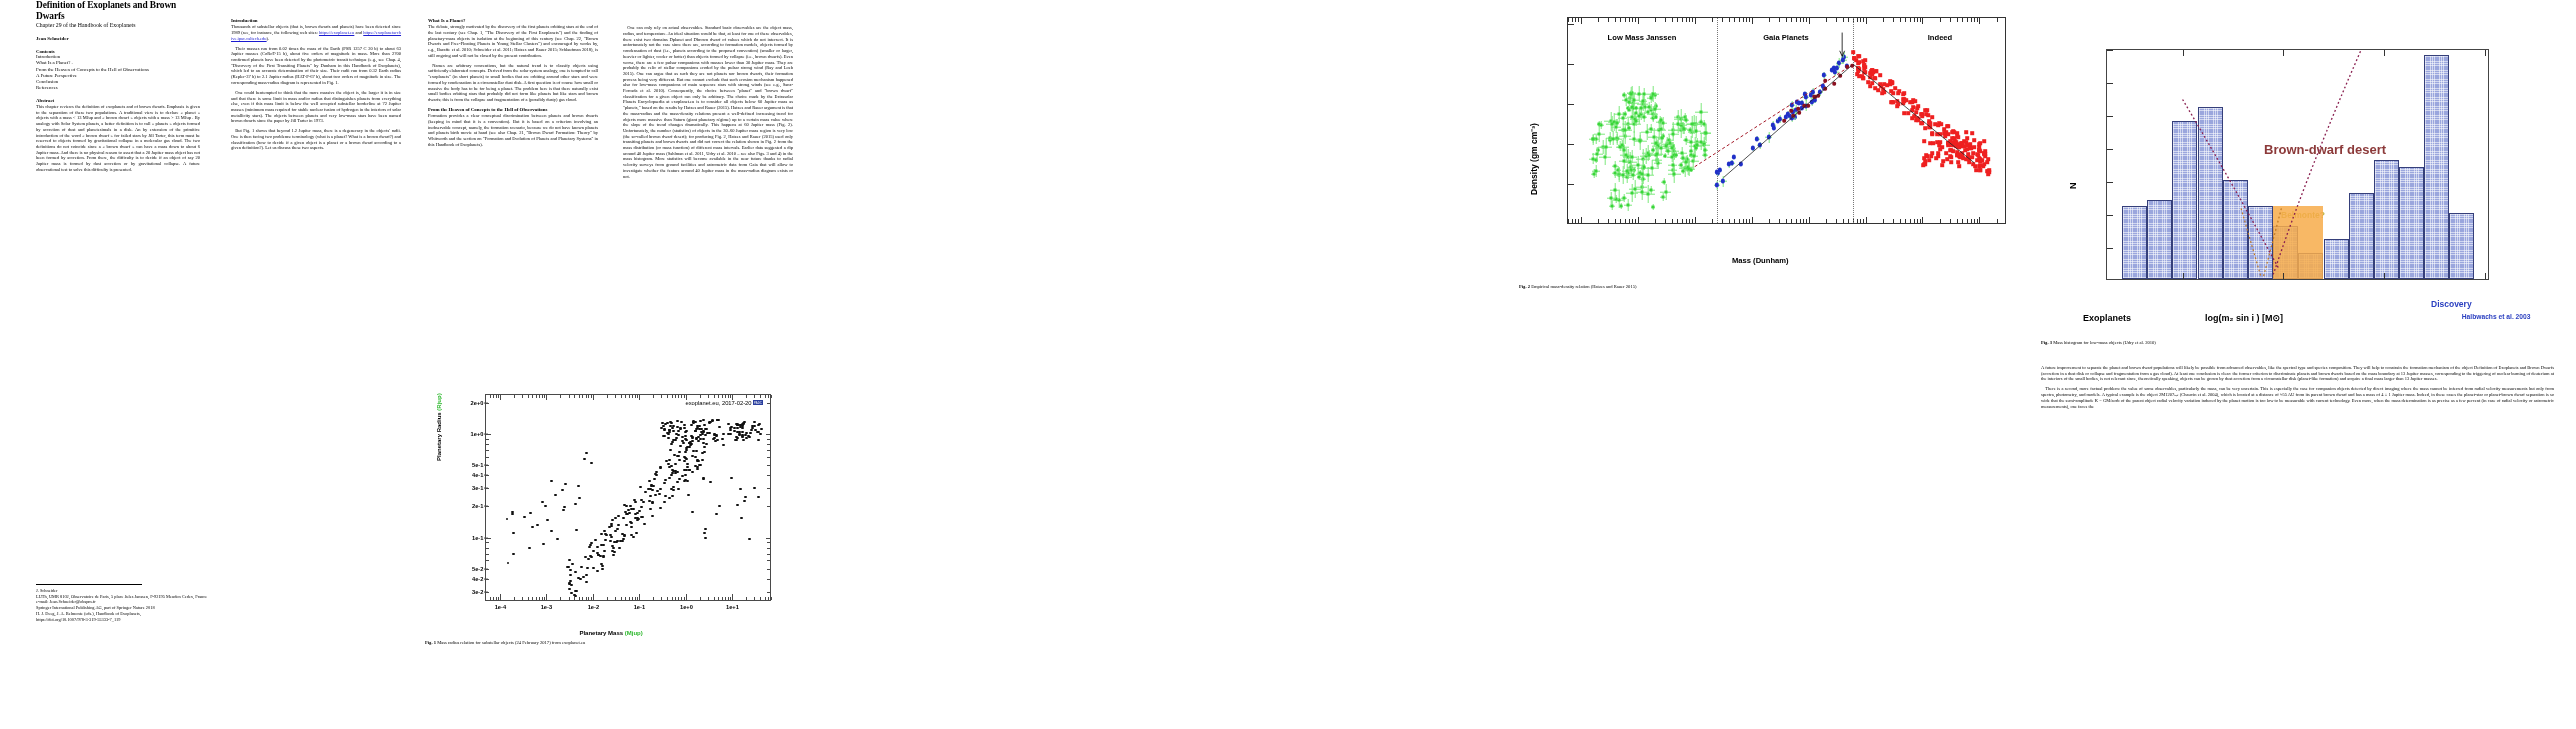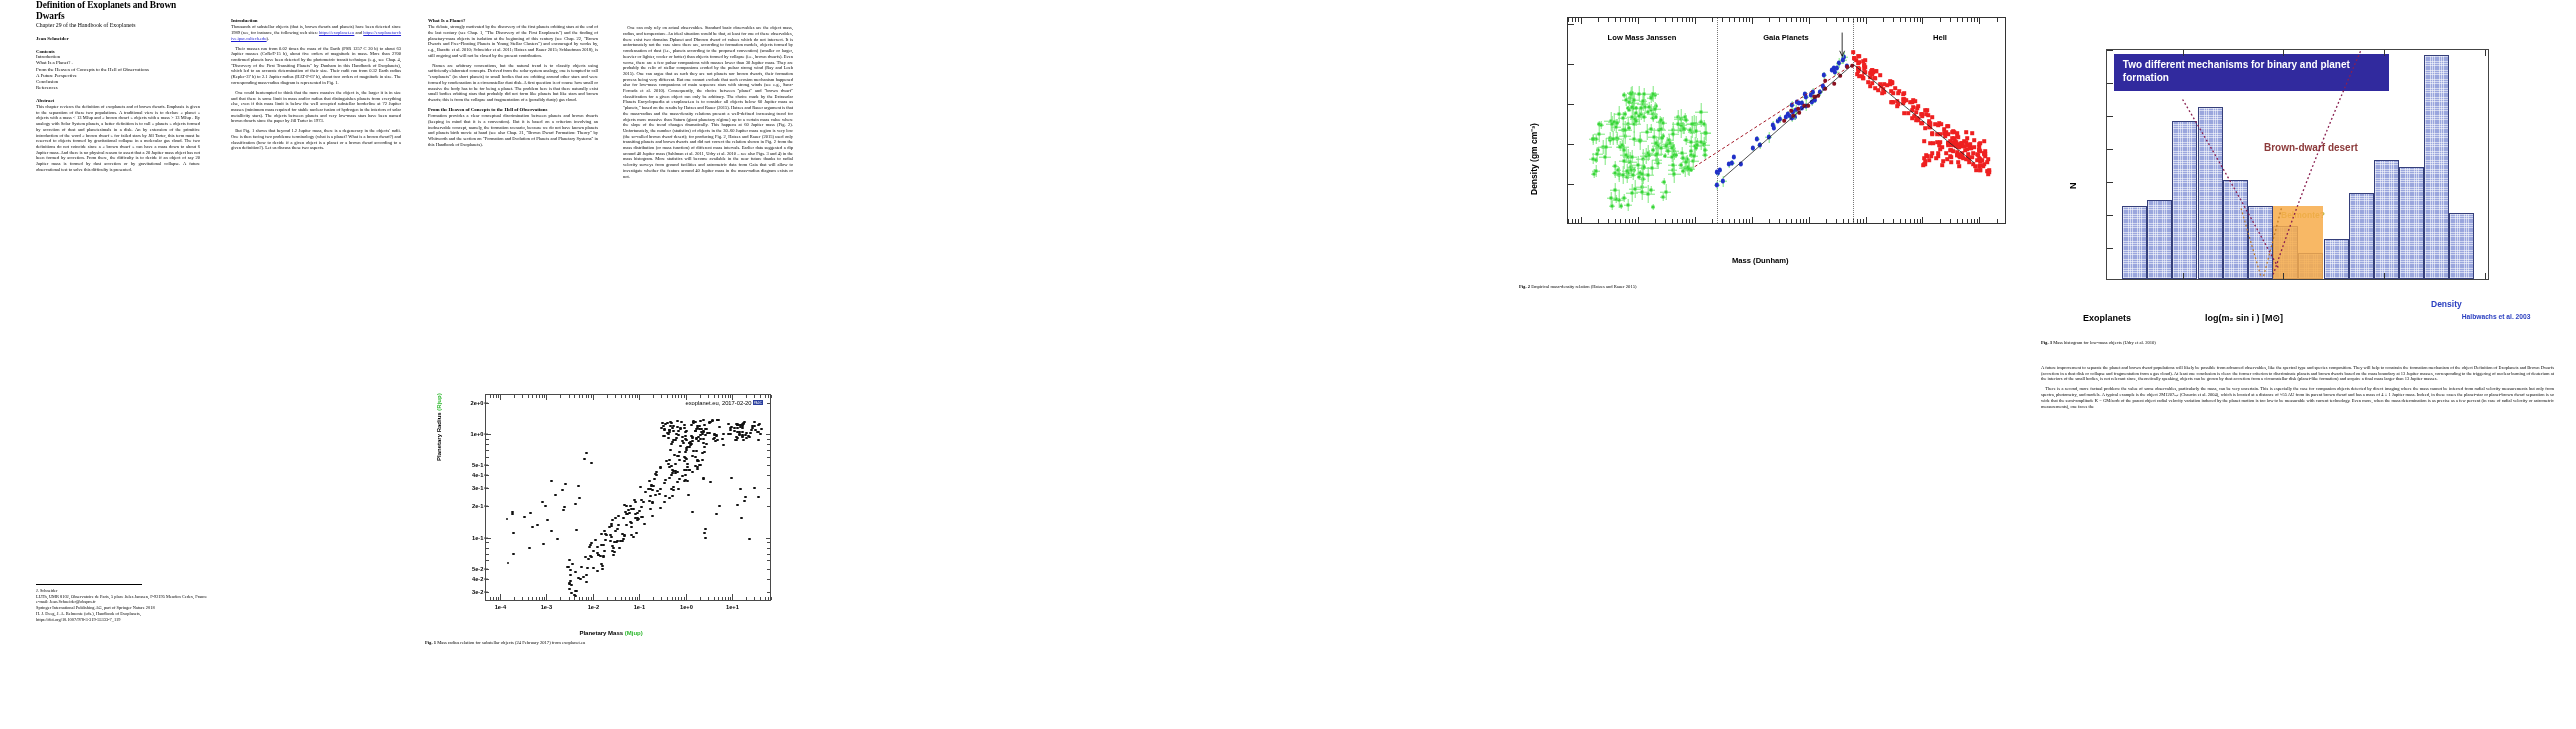--- a/index.html
+++ b/index.html
@@ -164,21 +164,21 @@
   }
   .f3-banner {
     position:absolute; left:7.3px; top:3.6px; width:275px;
     background:#312a9e; color:#fff;
     font-family:"Liberation Sans", sans-serif;
     font-size:10px; font-weight:bold; line-height:1.28;
     padding:5.5px 7.3px 6px 8.5px;
   }
   .f3-note-bd {
     position:absolute;
-    font-family:"Liberation Sans", sans-serif; font-size:10px; font-weight:bold;
+    font-family:"Liberation Sans", sans-serif; font-size:13px; font-weight:bold;
     color:#8c3a3a; white-space:nowrap;
   }
   .f3-note-pl {
     position:absolute;
     font-family:"Liberation Sans", sans-serif; font-size:8.5px; font-weight:bold;
     color:#bdb13a; white-space:nowrap;
   }
   .f3-binaries {
     position:absolute;
     font-family:"Liberation Sans", sans-serif; font-size:8.5px; font-weight:bold;
@@ -1008,21 +1008,21 @@
           <div style="position: absolute; width: 0.6px; background: rgb(51, 51, 51); left: 409px; height: 3.6px; bottom: 0px;"></div>
           <div style="position: absolute; width: 0.6px; background: rgb(51, 51, 51); left: 409px; height: 3.6px; top: 0px;"></div>
           <div style="position: absolute; width: 0.6px; background: rgb(51, 51, 51); left: 411px; height: 6px; bottom: 0px;"></div>
           <div style="position: absolute; width: 0.6px; background: rgb(51, 51, 51); left: 411px; height: 6px; top: 0px;"></div>
           <div style="position: absolute; width: 0.6px; background: rgb(51, 51, 51); left: 429px; height: 3.6px; bottom: 0px;"></div>
           <div style="position: absolute; width: 0.6px; background: rgb(51, 51, 51); left: 429px; height: 3.6px; top: 0px;"></div>
           <div class="f2-divider" style="left: 149px;"></div>
           <div class="f2-divider" style="left: 285px;"></div>
           <div class="f2-region" style="left: 74px;">Low Mass Janssen</div>
           <div class="f2-region" style="left: 218px;">Gaia Planets</div>
-          <div class="f2-region" style="left: 372px;">Hell</div>
+          <div class="f2-region" style="left: 372px;">Indeed</div>
           <div class="ebar" style="left: 26px; top: 151px; height: 8.6px;"></div>
           <div class="ebarh" style="left: 23px; top: 156px; width: 6px;"></div>
           <div class="pt g" style="left: 26px; top: 156px;"></div>
           <div class="ebar" style="left: 60px; top: 131px; height: 15px;"></div>
           <div class="ebarh" style="left: 55px; top: 139px; width: 10.4px;"></div>
           <div class="pt g" style="left: 60px; top: 139px;"></div>
           <div class="ebar" style="left: 89px; top: 135px; height: 14px;"></div>
           <div class="ebarh" style="left: 84px; top: 142px; width: 10px;"></div>
           <div class="pt g" style="left: 89px; top: 142px;"></div>
           <div class="ebar" style="left: 137px; top: 107px; height: 15px;"></div>
@@ -2074,21 +2074,20 @@
     <div class="fig-cap" style="margin-top:0;">
       <b>Fig. 2</b>
       <span>Empirical mass-density relation (Hatzes and Rauer 2015)</span>
     </div>
   </div>
 
   <div id="fig3wrap">
     <div class="fig3-box">
       <div class="f3-ylabel">N</div>
       <div class="f3-plot" id="f3plot">
-        <div class="f3-banner">Two different mechanisms for binary and planet formation</div>
         <div class="f3-note-bd" style="left:157px; top:92px;">Brown-dwarf desert</div>
         <div class="f3-note-pl" style="left:174px; top:160px;">Belmonte?</div>
       <div style="position: absolute; left: 0px; width: 6px; height: 1px; background: rgb(51, 51, 51); z-index: 5; top: 198px;"></div>
           <div style="position: absolute; left: 0px; width: 6px; height: 1px; background: rgb(51, 51, 51); z-index: 5; top: 165px;"></div>
           <div style="position: absolute; left: 0px; width: 6px; height: 1px; background: rgb(51, 51, 51); z-index: 5; top: 132px;"></div>
           <div style="position: absolute; left: 0px; width: 6px; height: 1px; background: rgb(51, 51, 51); z-index: 5; top: 99px;"></div>
           <div style="position: absolute; left: 0px; width: 6px; height: 1px; background: rgb(51, 51, 51); z-index: 5; top: 66px;"></div>
           <div style="position: absolute; left: 0px; width: 6px; height: 1px; background: rgb(51, 51, 51); z-index: 5; top: 33px;"></div>
           <div style="position: absolute; left: 0px; width: 6px; height: 1px; background: rgb(51, 51, 51); z-index: 5; top: 0px;"></div>
           <div style="position: absolute; bottom: 0px; height: 6px; width: 1px; background: rgb(51, 51, 51); z-index: 5; left: 76px;"></div>
@@ -2114,21 +2113,21 @@
           <div class="f3-bar" style="left: 317px; width: 25px; height: 224px;"></div>
           <div class="f3-bar" style="left: 342px; width: 25px; height: 66px;"></div>
           <div class="f3-orange" style="left: 166px; width: 50px; bottom: 0px; height: 73px; opacity: 0.85;"></div>
           <svg width="383" height="231" style="position: absolute; left: 0px; top: 0px; pointer-events: none;" viewBox="0 0 630 380">
             <path d="M124.34210526315789,81.42857142857144 Q198.94736842105266,206.28571428571428 281.8421052631579,358.2857142857143" fill="none" stroke="#8a2050" stroke-width="2.2" stroke-dasharray="3,4"></path>
             <path d="M422.7631578947368,-10.857142857142833 Q331.57894736842104,195.42857142857142 273.5526315789474,369.14285714285717" fill="none" stroke="#8a2050" stroke-width="2.2" stroke-dasharray="3,4"></path>
             <path d="M220.50000000000003,260.57142857142856 L253.65789473684208,374.57142857142856" fill="none" stroke="#c07820" stroke-width="2" stroke-dasharray="3,4"></path>
             <path d="M286.8157894736842,260.57142857142856 L256.9736842105263,374.57142857142856" fill="none" stroke="#c07820" stroke-width="2" stroke-dasharray="3,4"></path>
           </svg>
         </div>
-      <div class="f3-binaries" style="left:378px; top:286px;">Density</div>
+      <div class="f3-binaries" style="left:378px; top:286px;">Discovery</div>
       <div class="f3-exo" style="left:30px; top:300px;">Exoplanets</div>
       <div class="f3-xaxtitle" style="left:152px; top:300px;">log(m₂ sin i ) [M⊙]</div>
       <div class="f3-credit" style="right:8.5px; top:300px;">Halbwachs et al. 2003</div>
     </div>
   </div>
   <div id="fig3cap">
     <div class="fig-cap" style="margin-top:0;">
       <b>Fig. 3</b>
       <span>Mass histogram for low-mass objects (Udry et al. 2010)</span>
     </div>

